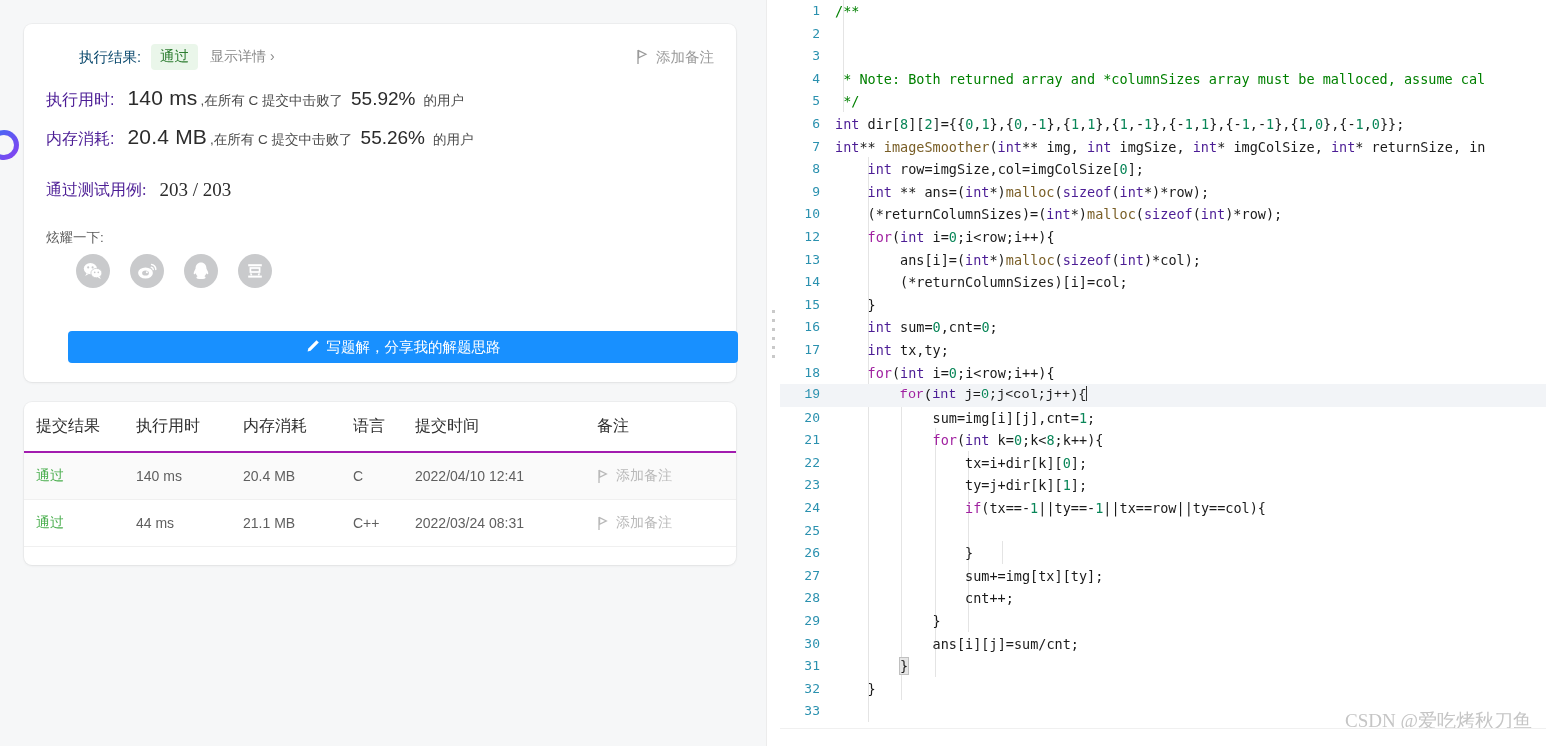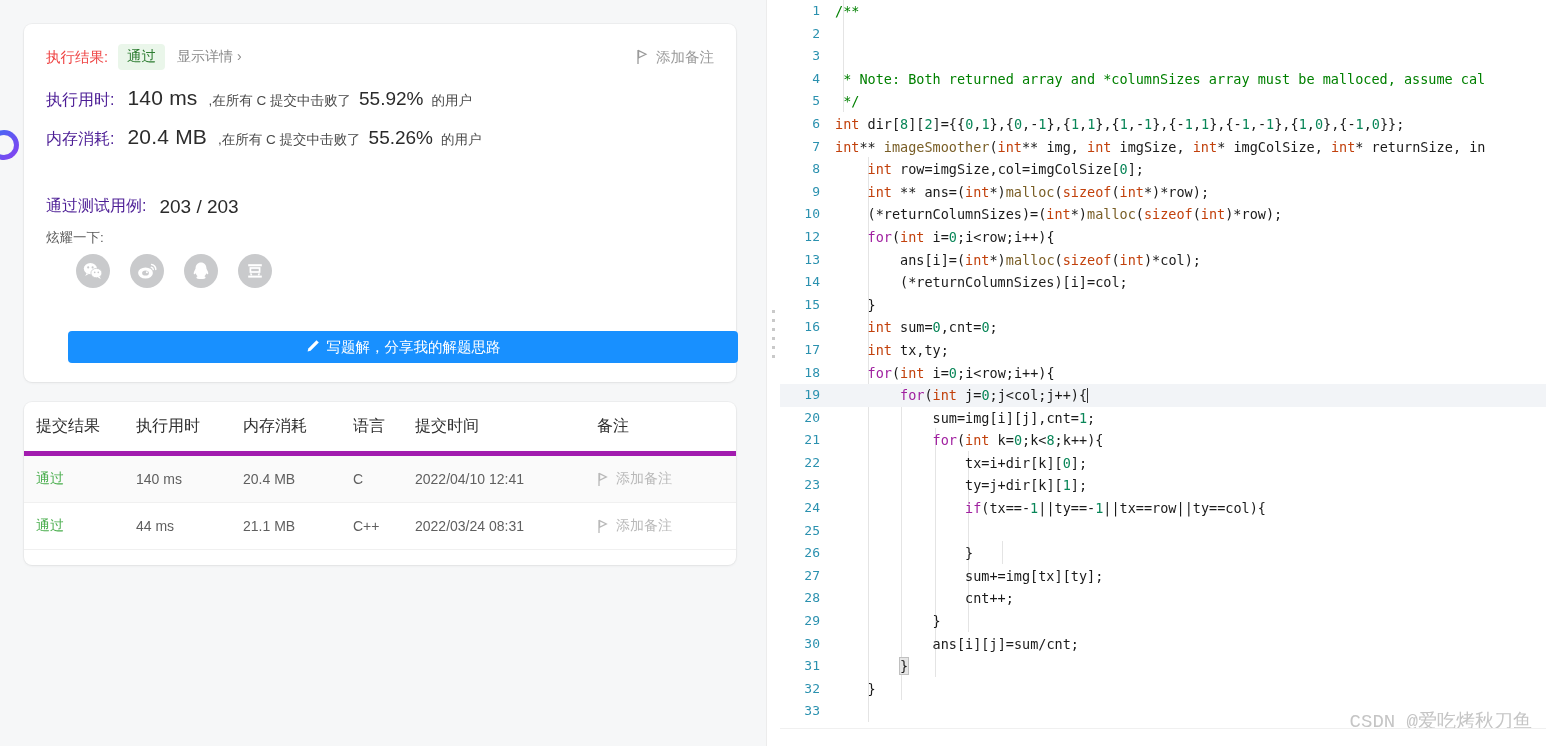--- a/index.html
+++ b/index.html
@@ -33,22 +33,23 @@
 
   
   .card {
     position: absolute;
     background: #ffffff;
     border-radius: 8px;
     box-shadow: 0 1px 3px rgba(0,0,0,.06), 0 0 0 1px rgba(0,0,0,.03);
   }
   #result-card { left: 24px; top: 24px; width: 712px; height: 358px; }
   .lbl {
-    font-size: 14.5px; color: #ef4444;
+    font-size: 14.5px; color: #0c4a6e;
     font-family: "Liberation Sans", "DejaVu Sans", sans-serif;
+    margin-left: 33px;
   }
   .result-row1 {
     position: absolute; left: 22px; top: 20px;
     width: 668px; display: flex; align-items: center;
   }
   .pill-pass {
     margin-left: 10px;
     background: #eaf6ea;
     color: #2e7d32;
     font-size: 14.5px;
@@ -63,25 +64,25 @@
     color: #9a9a9a; font-size: 14.5px; cursor: pointer;
   }
   .flag-icon { display:inline-block; width: 14px; height: 16px; margin-right: 6px; }
 
   .metric-row { position: absolute; left: 22px; display: flex; align-items: baseline; }
   .m-label { font-size: 16px; color: #4c1d95; }
   .m-big {
     font-size: 21px; color: #2b2b2b; margin-left: 13px;
     font-family: "Liberation Sans","DejaVu Sans",sans-serif; letter-spacing: .2px;
   }
-  .m-mid { font-size: 13.5px; color: #4a4a4a; margin-left: 11px; }
+  .m-mid { font-size: 13.5px; color: #4a4a4a; margin-left: 3px; }
   .m-pct { font-size: 19px; color: #2b2b2b; margin-left: 8px; }
   .m-tail { font-size: 13.5px; color: #4a4a4a; margin-left: 8px; }
 
-  .cases-row { position: absolute; left: 22px; top: 172px; display: flex; align-items: flex-start; }
+  .cases-row { position: absolute; left: 22px; top: 155px; display: flex; align-items: center; font-family: Liberation Serif, serif; }
   .cases-val { font-size: 19px; color: #2b2b2b; margin-left: 13px; }
 
   .flaunt-label { position: absolute; left: 22px; top: 205px; font-size: 13.5px; color: #5a5a5a; }
   .share-row { position: absolute; left: 52px; top: 230px; display: flex; gap: 20px; }
   .share-btn {
     width: 34px; height: 34px; border-radius: 50%;
     background: #c9cacc; display: flex; align-items: center; justify-content: center;
     cursor: pointer;
   }
   .share-btn svg { display: block; }
@@ -94,21 +95,21 @@
     display: flex; align-items: center; justify-content: center; gap: 7px;
     font-family: "Liberation Sans","DejaVu Sans",sans-serif;
   }
 
   
   #table-card { left: 24px; top: 402px; width: 712px; height: 163px; }
   table.subs { width: 100%; border-collapse: collapse; table-layout: fixed; }
   table.subs th {
     text-align: left; font-weight: normal;
     font-size: 16px; color: #2f2f2f; padding: 14px 0 14px 0;
-    border-bottom: 5px solid #a21caf;
+    border-bottom: 2px solid #a21caf;
   }
   table.subs td {
     font-size: 14px; color: #5f5f5f; padding: 14px 0;
     border-bottom: 1px solid #f0f0f0;
   }
   table.subs tr.row-alt td { background: #fafafa; }
   .c1 { width: 112px; padding-left: 12px !important; }
   .c2 { width: 107px; }
   .c3 { width: 110px; }
   .c4 { width: 62px; }
@@ -134,51 +135,51 @@
   #code-panel {
     position: absolute; left: 780px; top: 0;
     width: 766px; height: 746px;
     background: #ffffff; overflow: hidden;
     font-family: "DejaVu Sans Mono","Liberation Mono", monospace;
     font-size: 13.5px;
   }
   .code-line {
     position: relative; height: 22.6px; line-height: 22.6px; white-space: pre;
   }
-  .code-line.highlight { background: #f2f4f7; }
+  .code-line.highlight { background: #f2f4f7; font-family: Liberation Mono, monospace; }
   .ln {
     position: absolute; left: 0; top: 0; width: 40px;
     text-align: right; color: #2b91af; font-size: 13px;
     user-select: none;
   }
   .code-txt {
     position: absolute; left: 55px; top: 0; white-space: pre;
     color: #1a1a1a;
   }
   .indent-guides { position: absolute; left: 0; top: 0; width: 100%; height: 100%; pointer-events: none; }
   .guide { position: absolute; top: 0; width: 1px; height: 100%; background: #e4e4e4; }
 
   
   .t-com  { color: #008000; }
-  .t-key  { color: #c2410c; }
+  .t-key  { color: #4c1d95; }
   .t-ctl  { color: #a020a0; }
   .t-num  { color: #098658; }
   .t-fn   { color: #795e26; }
   .t-plain{ color: #1a1a1a; }
   .bracket-hl { background: #e6e6e6; outline: 1px solid #c0c0c0; }
   .cursor {
     display: inline-block; width: 1px; height: 15px; background: #333;
     vertical-align: -3px;
   }
 
   
   #watermark {
     position: absolute; right: 14px; bottom: 12px;
     font-size: 19px; color: #c5c5c5;
-    font-family: Liberation Mono, monospace;
+    font-family: Liberation Serif, serif;
     white-space: nowrap;
   }
   #bottom-strip {
     position: absolute; left: 780px; bottom: 0; width: 766px; height: 18px;
     background: #ffffff; border-top: 1px solid #f0f0f0;
   }
 </style>
 </head>
 <body>
 

